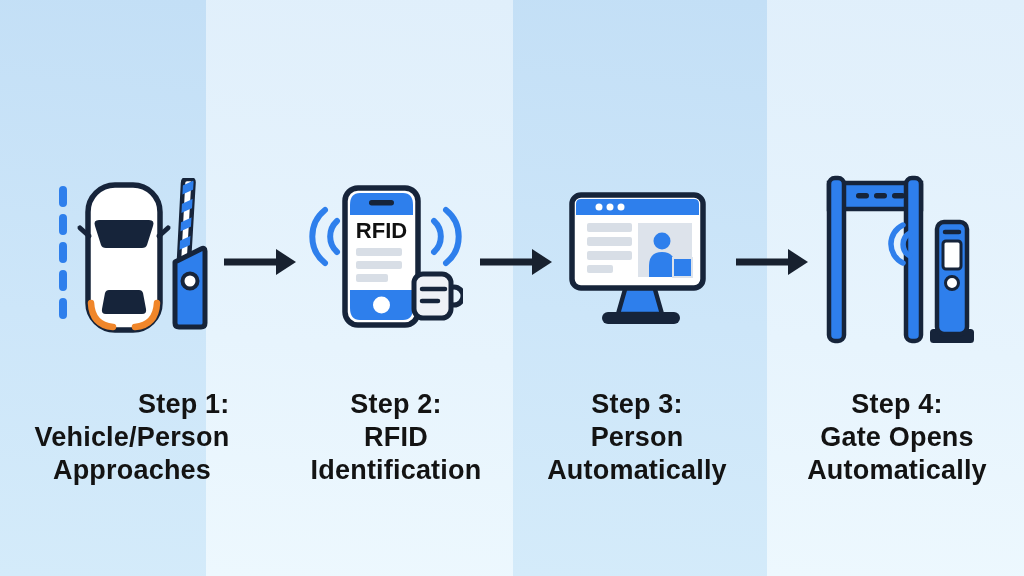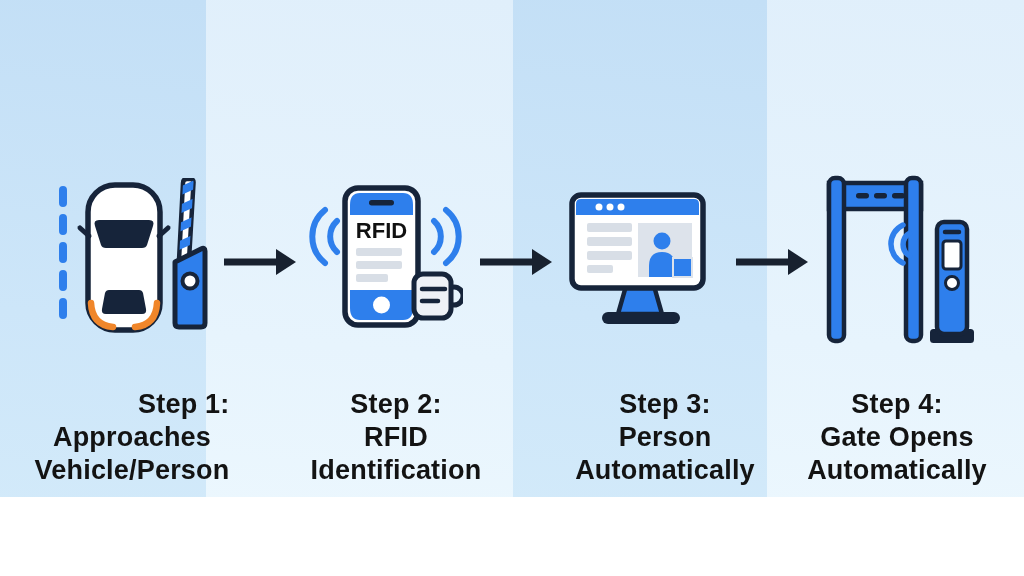--- a/index.html
+++ b/index.html
@@ -1,17 +1,17 @@
 <!DOCTYPE html>
 <html><head>
 <meta charset="utf-8">
 <style>
   html,body{margin:0;padding:0;}
   body{font-family:"Liberation Sans",sans-serif;}
-  .stage{position:relative;width:1024px;height:497px;overflow:hidden;background:#c2410c;}
+  .stage{position:relative;width:1024px;height:576px;overflow:hidden;background:#c2410c;}
 
   
   .band{position:absolute;top:0;height:576px;}
   .band.dark{background:linear-gradient(185deg,#c3dff6 0%,#cde6f9 55%,#d4ebfa 100%);}
   .band.light{background:linear-gradient(185deg,#e0effb 0%,#e7f4fd 60%,#edf8fe 100%);}
   .band1{left:0;width:206px;}
   .band2{left:206px;width:307px;}
   .band3{left:513px;width:254px;}
   .band4{left:767px;width:257px;}
 
@@ -157,29 +157,29 @@
     <line x1="3" y1="17" x2="57" y2="17" stroke="#18212f" stroke-width="7"></line>
     <polygon points="55,4 55,30 75,17" fill="#18212f"></polygon>
   </svg>
   <svg class="arrow" style="left:733px;top:245px;" width="76" height="34" viewBox="0 0 76 34">
     <line x1="3" y1="17" x2="57" y2="17" stroke="#18212f" stroke-width="7"></line>
     <polygon points="55,4 55,30 75,17" fill="#18212f"></polygon>
   </svg>
 
   <div class="label quirk-left" style="left:132px;">
     <div class="line1">Step 1:</div>
+    <div>Vehicle/Person</div>
     <div>Approaches</div>
-    <div>Vehicle/Person</div>
   </div>
   <div class="label" style="left:396px;">
     <div class="line1">Step 2:</div>
     <div>RFID</div>
     <div>Identification</div>
   </div>
-  <div class="label" style="left:665px;">
+  <div class="label" style="left:637px;">
     <div class="line1">Step 3:</div>
     <div>Person</div>
     <div>Automatically</div>
   </div>
   <div class="label" style="left:897px;">
     <div class="line1">Step 4:</div>
     <div>Gate Opens</div>
     <div>Automatically</div>
   </div>
 

